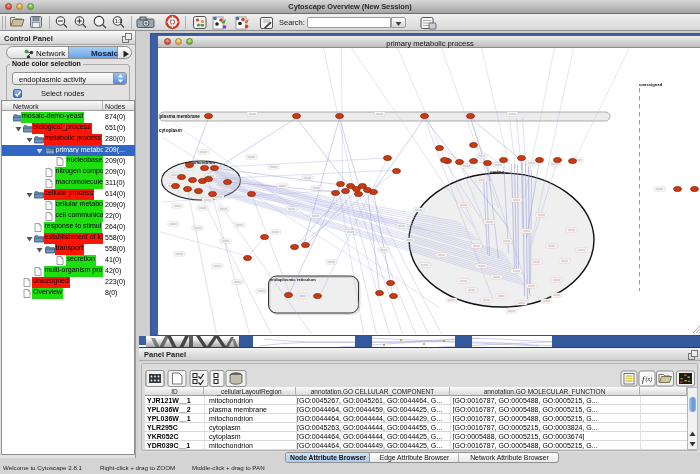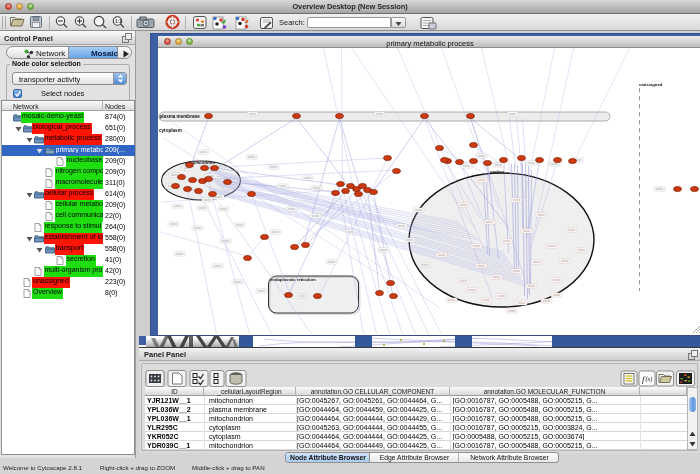--- a/index.html
+++ b/index.html
@@ -10,21 +10,21 @@
 
 <div class="abs" style="left:0;top:0;width:700px;height:14px;
  background:linear-gradient(#d8d8d8,#a4a4a4);border-bottom:1px solid #6e6e6e;">
  <div class="abs" style="left:5px;top:3px;width:7px;height:7px;border-radius:50%;
    background:radial-gradient(circle at 50% 30%,#f0a49b,#dd4f41 60%,#b33a2e);border:0.5px solid #a03b30;"></div>
  <div class="abs" style="left:16px;top:3px;width:7px;height:7px;border-radius:50%;
    background:radial-gradient(circle at 50% 30%,#f7dda2,#e3ae3c 60%,#bb8a25);border:0.5px solid #ad852f;"></div>
  <div class="abs" style="left:27px;top:3px;width:7px;height:7px;border-radius:50%;
    background:radial-gradient(circle at 50% 30%,#cdeba4,#79b444 60%,#5c9430);border:0.5px solid #5f8f35;"></div>
  <div class="abs" style="left:0;top:2px;width:700px;text-align:center;font-size:7.4px;
-   font-weight:bold;color:#2a2a2a;letter-spacing:-0.05px;">Overview Desktop (New Session)</div>
+   font-weight:bold;color:#2a2a2a;letter-spacing:-0.05px;">Cytoscape Overview (New Session)</div>
 </div>
 
 <div class="abs" style="left:0;top:14px;width:700px;height:17px;
  background:linear-gradient(#f0f0f0,#d8d8d8);border-bottom:1px solid #8e8e8e;">
 <svg class="abs" style="left:0;top:0;" width="700" height="17" viewBox="0 0 700 17">
  <line x1="2.5" y1="2" x2="2.5" y2="15" stroke="#aaa" stroke-width="1"></line>
  <line x1="5.5" y1="2" x2="5.5" y2="15" stroke="#aaa" stroke-width="1"></line>
 
  <path d="M11 12 L13 5.5 L24 5.5 L22 12 Z" fill="#c8c09a" stroke="#6b6448" stroke-width="0.9"></path>
  <path d="M10.5 12 L10.5 3.5 L15 3.5 L16.5 5 L22 5" fill="none" stroke="#6b6448" stroke-width="0.9"></path>
@@ -127,21 +127,21 @@
    <svg class="abs" style="left:115px;top:3px" width="8" height="8" viewBox="0 0 8 8">
         <path d="M1.5 0.5 L7 4 L1.5 7.5 Z" fill="#222"></path>
       </svg>
  </div>
 
  <div class="abs" style="left:6px;top:33px;width:124px;height:39px;border:1px solid #ababab;border-radius:3px;"></div>
  <div class="abs" style="left:10px;top:28.5px;background:#e2e2e2;padding:0 2px;font-size:7px;font-weight:bold;color:#111;">Node color selection</div>
 
  <div class="abs" style="left:12px;top:41px;width:115px;height:12.5px;border:1px solid #8f8f8f;border-radius:3px;
    background:linear-gradient(#ffffff,#e3e3e3);">
-   <div class="abs" style="left:6px;top:2px;font-size:7.5px;color:#111;">transporter activity</div>
+   <div class="abs" style="left:6px;top:2px;font-size:7.5px;color:#111;">endoplasmic activity</div>
    <div class="abs" style="right:0px;top:0px;width:13px;height:10.5px;border-radius:0 2px 2px 0;
      background:linear-gradient(#9dc2ee,#4f8ad8);border-left:1px solid #8f8f8f;">
      <svg class="abs" style="left:0;top:0" width="13" height="11" viewBox="0 0 13 11">
       <path d="M6.5 1.2 L9.3 4.4 L3.7 4.4 Z" fill="#fff"></path>
           <path d="M6.5 9.8 L9.3 6.6 L3.7 6.6 Z" fill="#fff"></path>
         </svg>
    </div>
  </div>
 
  <div class="abs" style="left:13px;top:58px;width:9px;height:9px;border-radius:2px;

